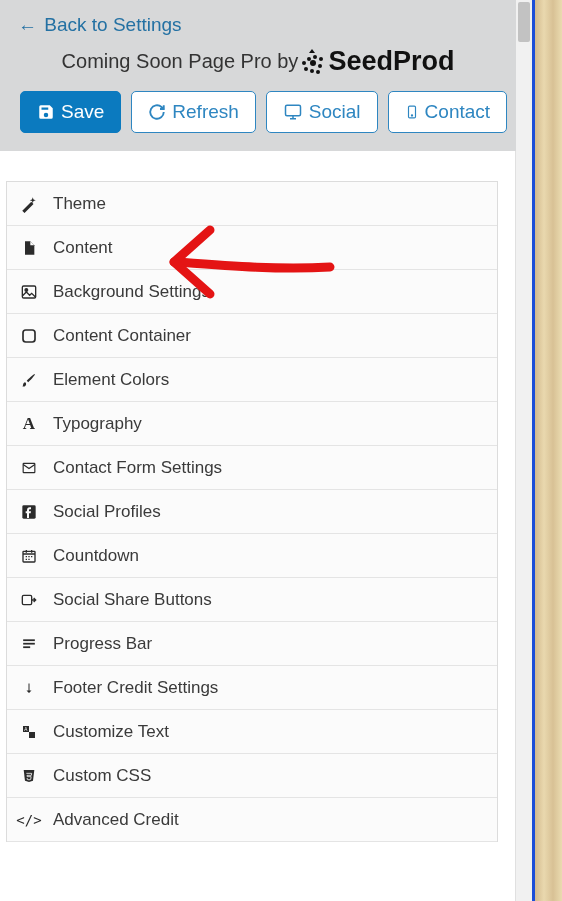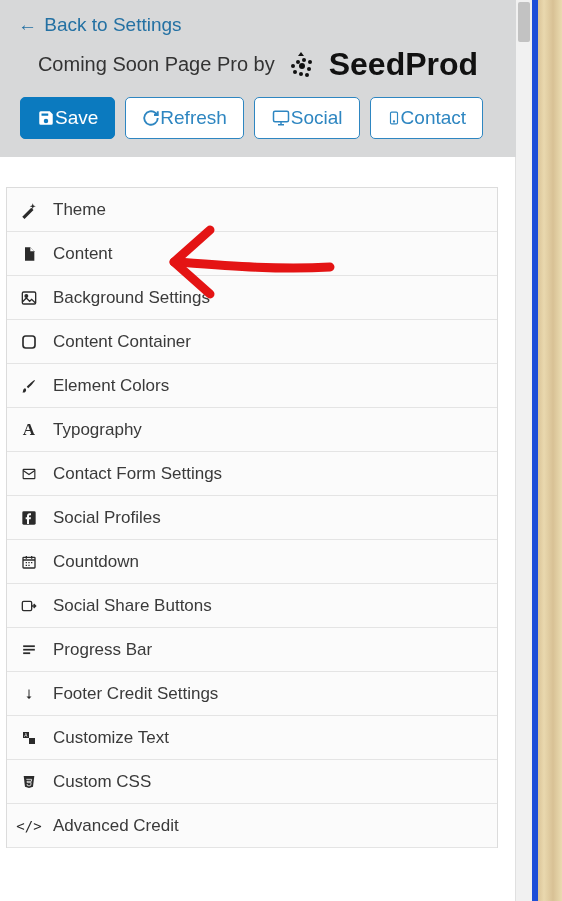--- a/index.html
+++ b/index.html
@@ -26,21 +26,21 @@
     height: 901px;
     background: linear-gradient(90deg, #cdb184 0%, #e9d8ae 40%, #d8c195 70%, #eadbb0 100%);
   }
   .panel-outer {
     position: absolute;
     left: 0;
     top: 0;
     width: 532px;
     height: 901px;
     background: #fff;
-    border-right: 6px solid #1d4ed8;
+    border-right: 3px solid #1d4ed8;
   }
   .scrollbar-vert {
     position: absolute;
     top: 0;
     right: 0;
     width: 16px;
     height: 901px;
     background: #f1f1f1;
     border-left: 1px solid #e0e0e0;
   }
@@ -71,34 +71,35 @@
   }
   .back-link .arrow { margin-right: 2px; }
   .brand-line {
     text-align: center;
     color: #333;
     font-size: 20px;
     margin: 6px 0 14px 0;
     display:flex;
     align-items:center;
     justify-content:center;
-    gap:12px;
+    gap:0;
   }
   .brand-line .sp-logo {
     display:inline-flex;
     align-items:center;
   }
   .btn-row {
     display: flex;
     gap: 10px;
     padding-left: 6px;
   }
   .btn {
     display: inline-flex;
     align-items: center;
+    gap: 6px;
     height: 42px;
     padding: 0 16px;
     border-radius: 5px;
     font-size: 19px;
     cursor: pointer;
     box-sizing: border-box;
     border: 1px solid #2e86c1;
     background: #fff;
     color: #2e86c1;
   }
@@ -176,21 +177,21 @@
                 <circle cx="23" cy="12" r="2"></circle>
                   <circle cx="8" cy="22" r="2"></circle>
                   <circle cx="15" cy="16" r="3"></circle>
                 <circle cx="22" cy="19" r="2"></circle>
                   <circle cx="14" cy="24" r="2"></circle>
                   <circle cx="20" cy="25" r="2"></circle>
                 <path d="M14 2 L17 6 L11 6 Z"></path>
               </g>
             </svg>
           </span>
-          <span style="font-weight:700;color:#111;font-size:32px;">SeedProd</span>
+          <span style="font-weight:700;color:#111;font-size:27px;">SeedProd</span>
         </div>
 
         <div class="btn-row">
           <div class="btn primary">
             <span>
               <svg width="18" height="18" viewBox="0 0 24 24" fill="currentColor">
                   <path d="M17 3H5a2 2 0 00-2 2v14a2 2 0 002 2h14a2 2 0 002-2V7l-4-4zM12 19a3 3 0 110-6 3 3 0 010 6zm3-10H6V6h9v3z"></path>
                 </svg>
             </span>
             <span>Save</span>

